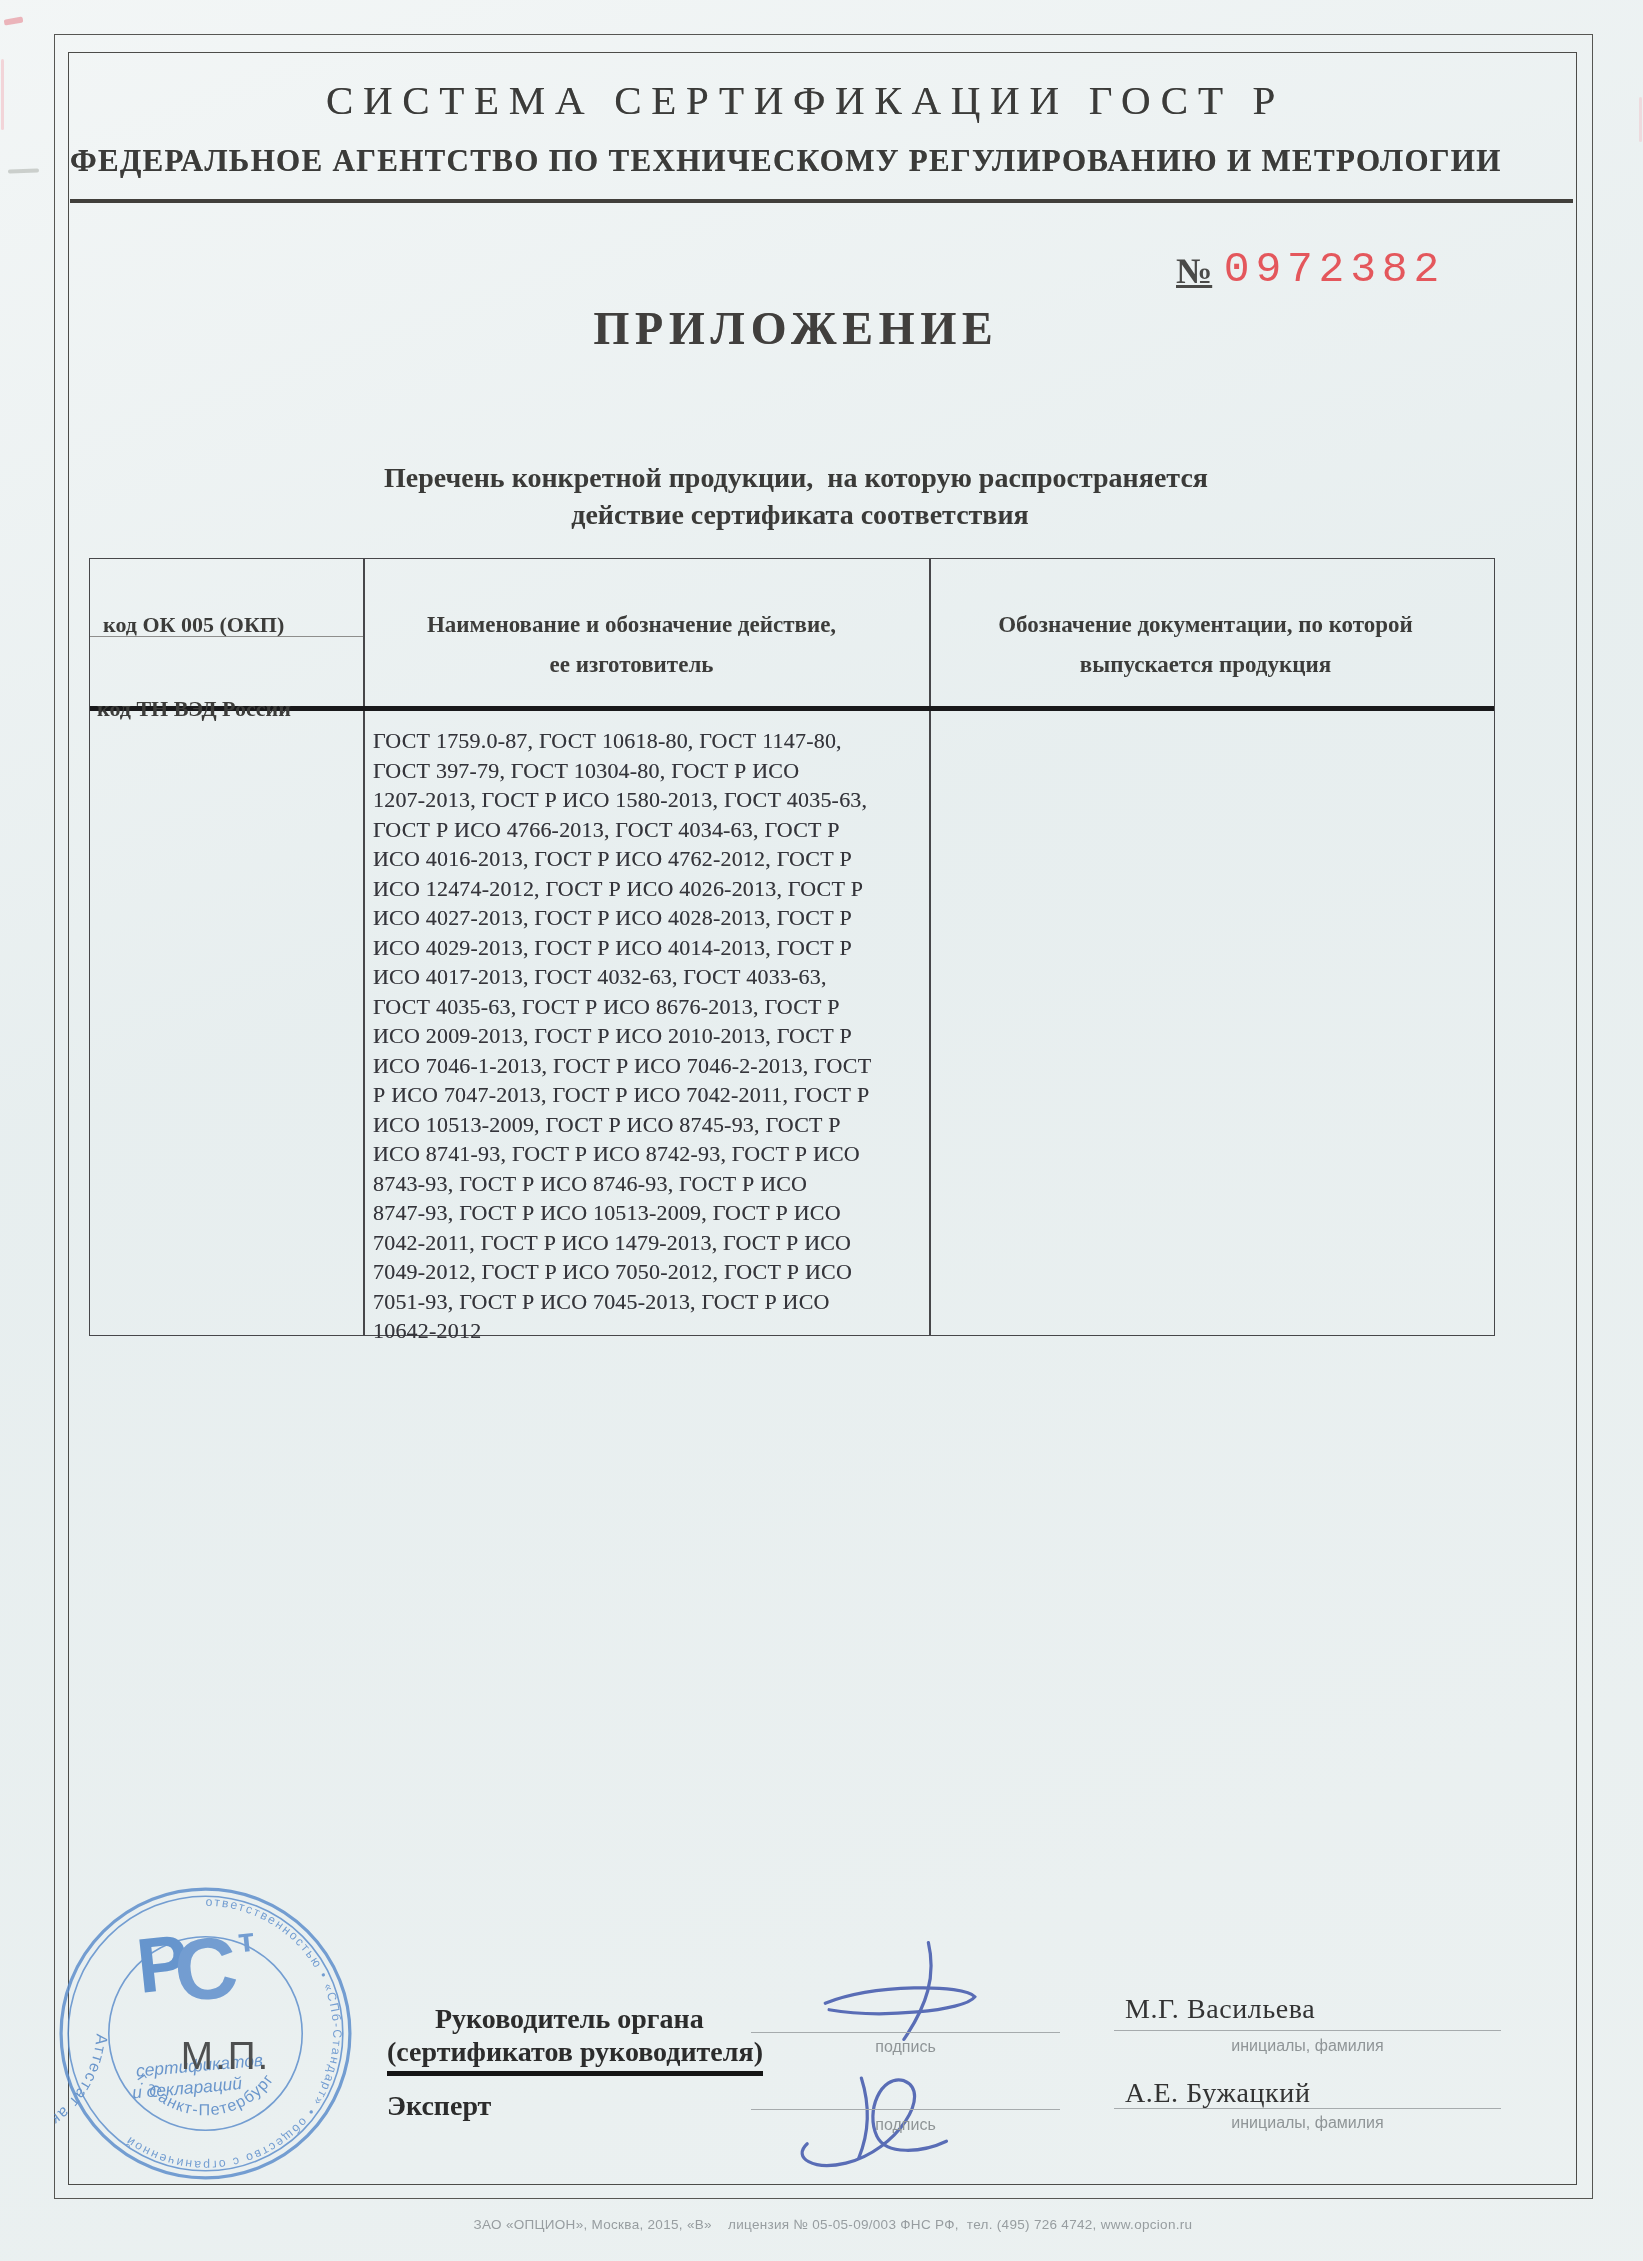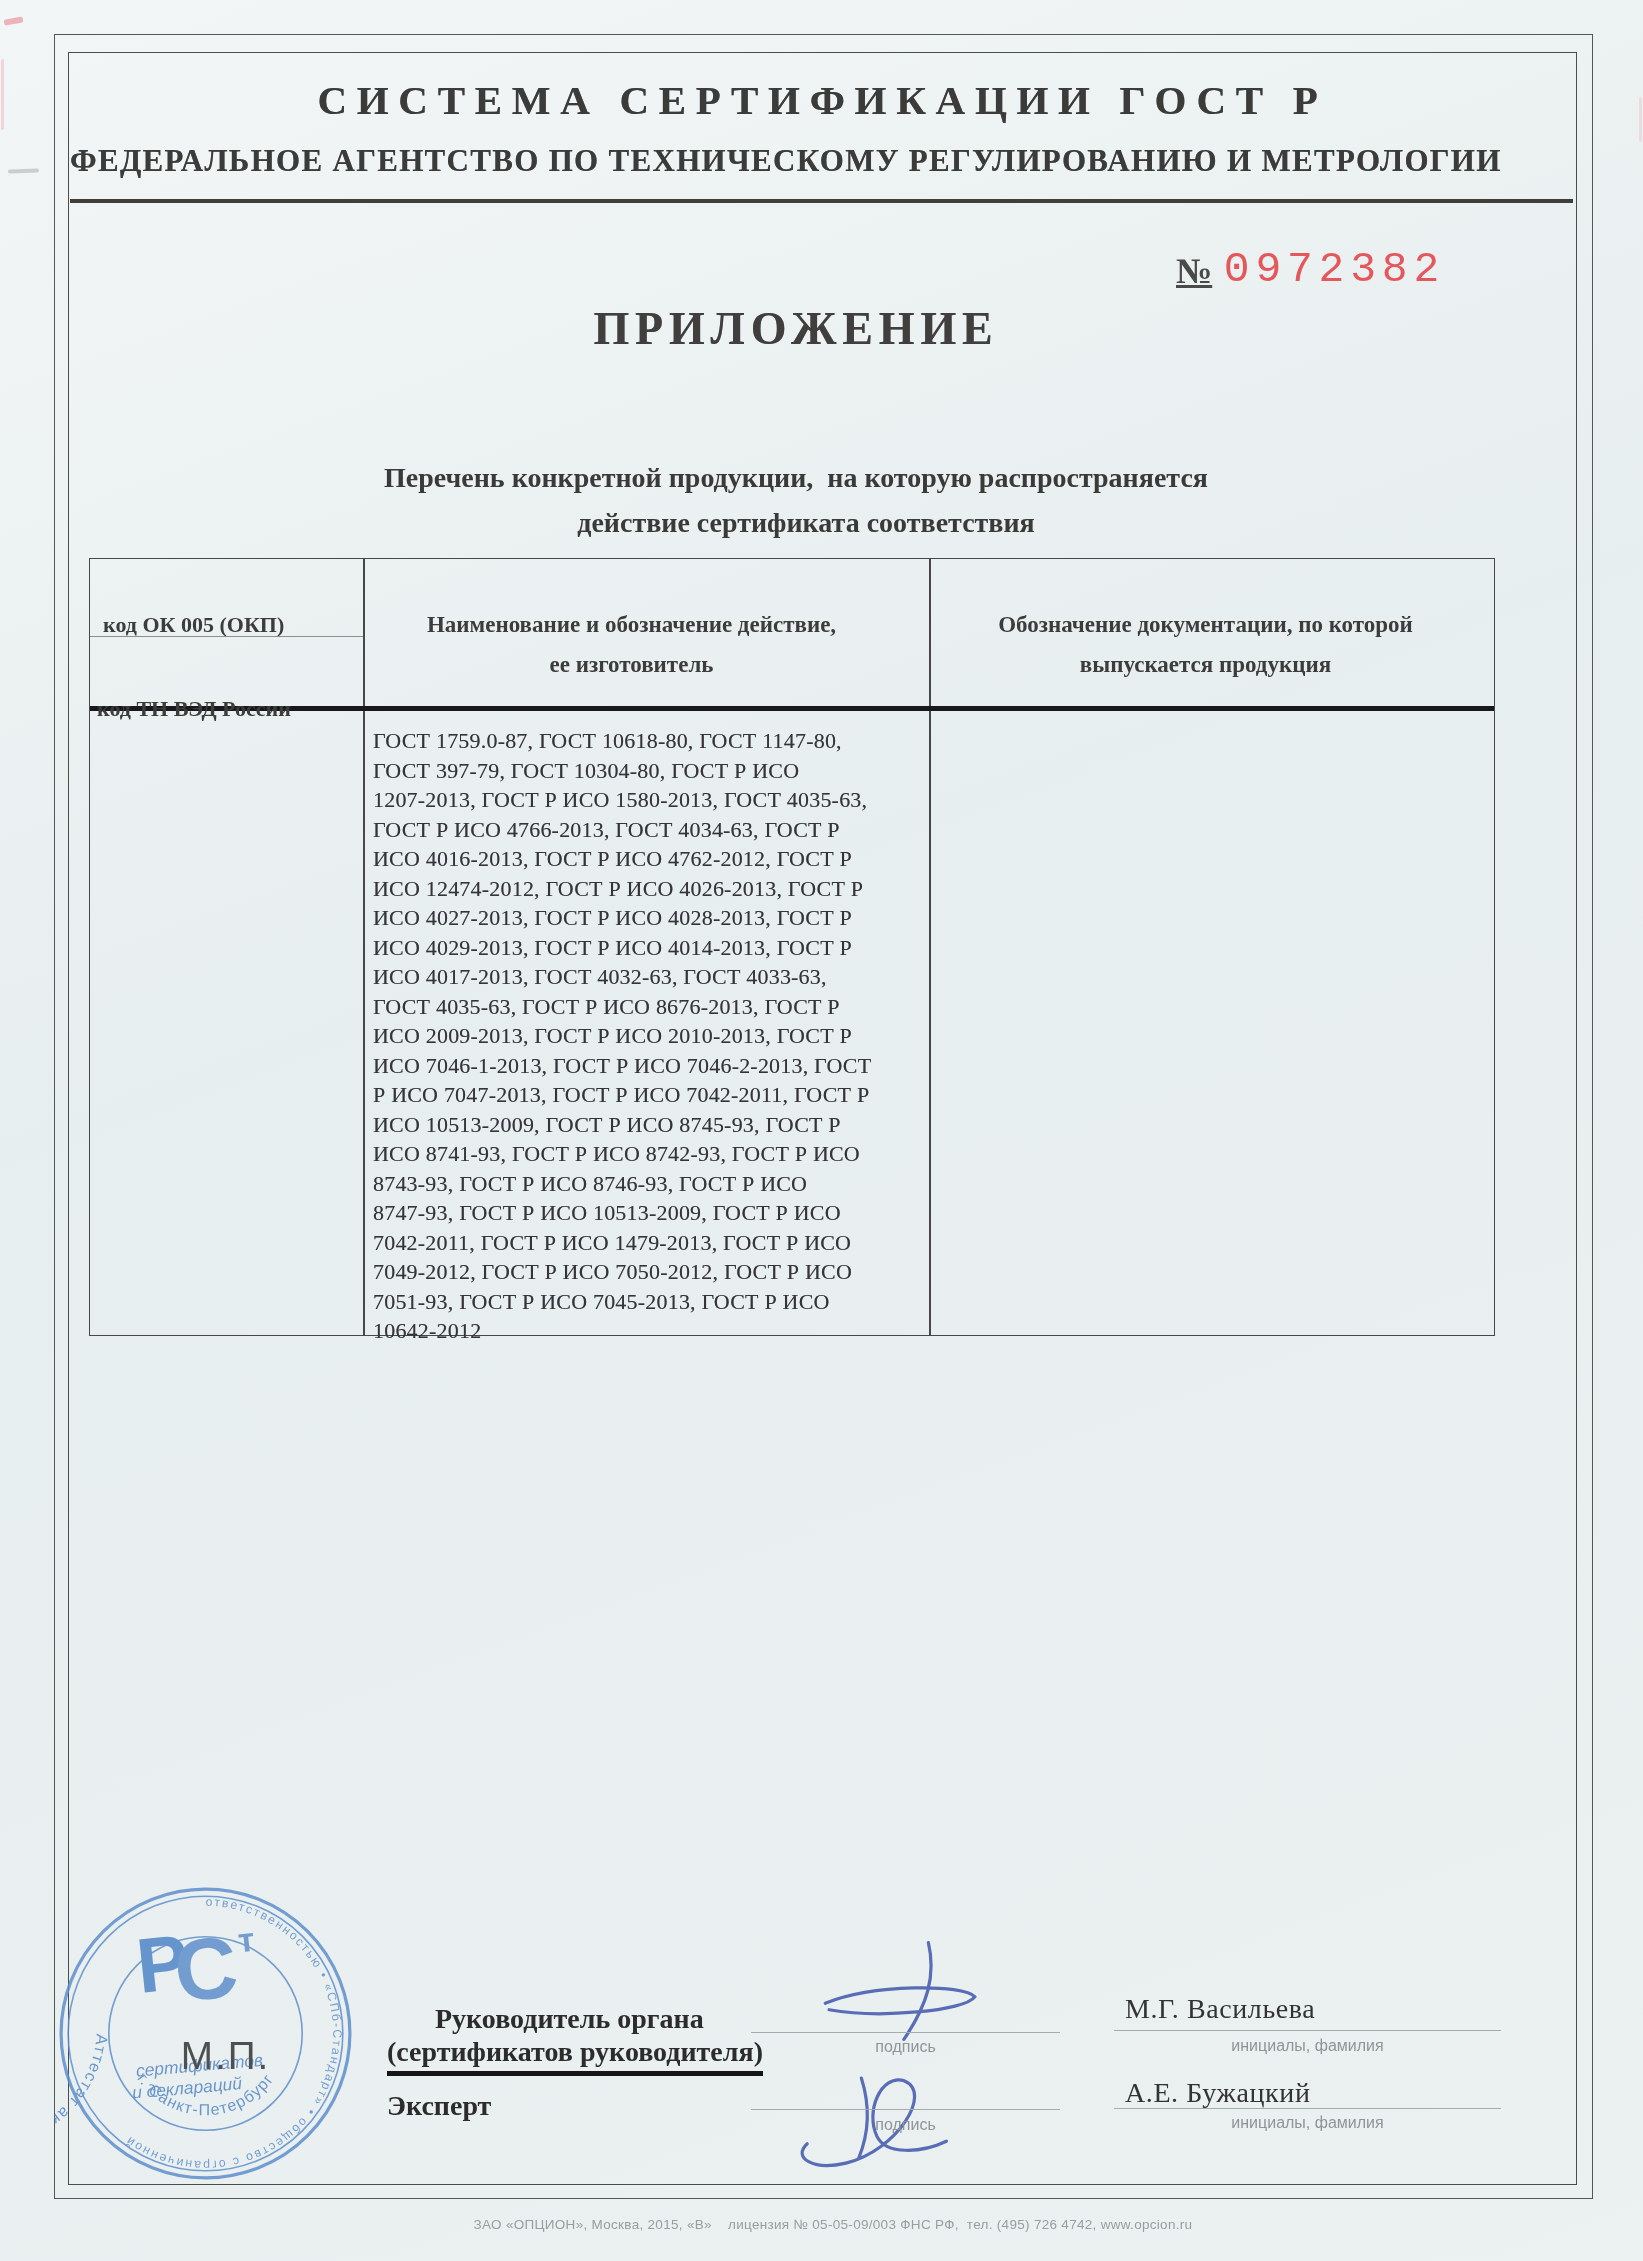--- a/index.html
+++ b/index.html
@@ -9,38 +9,38 @@
         background:
           linear-gradient(160deg, rgba(255,255,255,.35) 0%, rgba(222,233,235,.35) 40%, rgba(233,240,240,.2) 100%),
           #ecf1f1;}
   .abs{position:absolute;}
   .tx{white-space:pre;}
   
   .border-outer{left:54px;top:34px;width:1537px;height:2163px;border:1.9px solid #565653;}
   .border-inner{left:68px;top:52px;width:1507px;height:2131px;border:1.9px solid #4c4c49;}
   .header-divider{left:70px;top:199px;width:1503px;height:3.9px;background:#413f3b;}
   
-  .h1{left:71px;top:76px;width:1503px;text-align:center;font-size:41px;font-weight:bold;
+  .h1{left:54px;top:76px;width:1503px;text-align:center;font-size:41px;font-weight:normal;
       letter-spacing:9.7px;color:#3b3b39;text-shadow:0 0 0.6px rgba(55,55,55,.6);}
   .h2{left:70px;top:143px;width:1503px;font-size:31px;font-weight:bold;
       letter-spacing:1.3px;color:#3b3b39;text-shadow:0 0 0.6px rgba(55,55,55,.6);}
   
   .num-wrap{left:1176px;top:250px;display:flex;align-items:flex-start;}
   .num-prefix{font-size:36px;font-weight:bold;color:#4a4a48;text-decoration:underline;}
   .num-value{font-family:Liberation Mono, monospace;font-size:43px;font-weight:400;
              color:#e4575c;letter-spacing:5.8px;margin-left:11.6px;line-height:39px;}
   
   .appendix{left:70px;top:302px;width:1452px;text-align:center;font-size:46px;font-weight:bold;
             letter-spacing:5.8px;color:#413f3d;text-shadow:0 0 0.6px rgba(55,55,55,.55);}
   .certline{left:369px;top:391px;display:flex;align-items:baseline;font-weight:bold;}
   .certline .lbl{font-size:30px;color:#38383a;}
   .certline .val{font-size:28px;color:#3c3c40;border-bottom:1.9px solid #62656a;
                  min-width:322px;text-align:center;padding:0 5.2px 2.6px 5.2px;margin-left:9px;}
   .sub1{left:70px;top:462px;width:1452px;text-align:center;font-size:28px;font-weight:bold;color:#3a3a38;}
-  .sub2{left:80px;top:499px;width:1452px;text-align:center;font-size:28px;font-weight:bold;color:#3a3a38;margin-top:8px;}
+  .sub2{left:74px;top:499px;width:1452px;text-align:center;font-size:28px;font-weight:bold;color:#3a3a38;}
   
   .tbl{left:89px;top:558px;width:1404px;height:776px;border:1.9px solid #47474a;}
   .tbl .vline1{position:absolute;left:273px;top:0;width:1.9px;height:100%;background:#47474a;}
   .tbl .vline2{position:absolute;left:839px;top:0;width:1.9px;height:100%;background:#47474a;}
   .tbl .hdr-bottom{position:absolute;left:0;top:147px;width:100%;height:4.5px;background:#19191b;}
   .tbl .c1split{position:absolute;left:0;top:77px;width:273px;height:1.3px;background:#8e8e8c;}
   .c1a{left:103px;top:612px;width:245px;font-size:22px;font-weight:bold;color:#3c3c3a;}
   .c1b{left:97px;top:696px;width:258px;font-size:22px;font-weight:bold;color:#3c3c3a;}
   .c2h{left:425px;top:605px;width:413px;text-align:center;font-size:23px;font-weight:bold;
        line-height:40px;color:#3c3c3a;}

